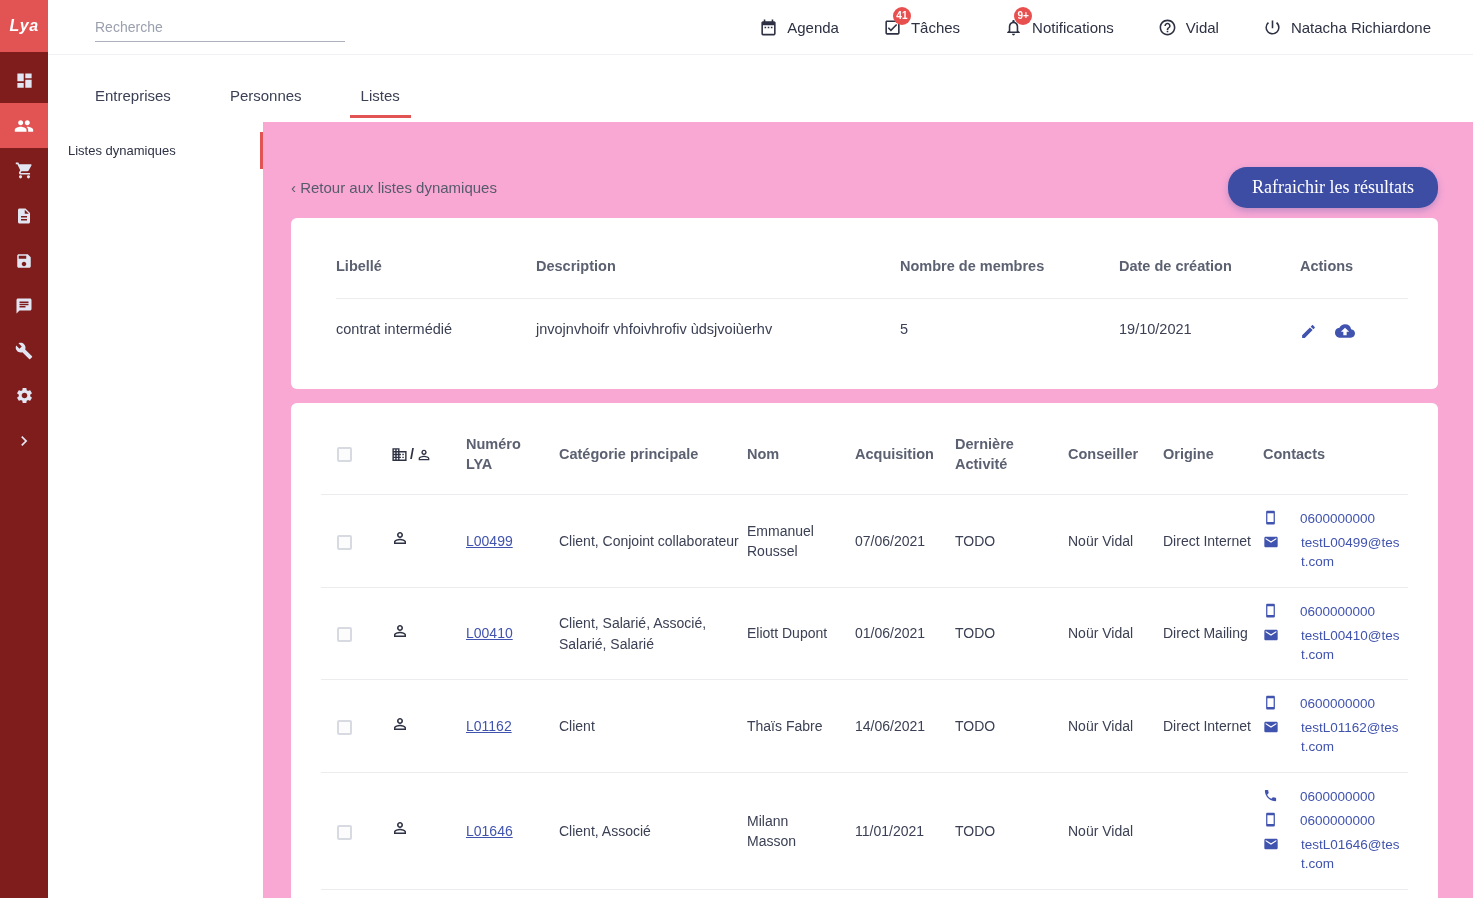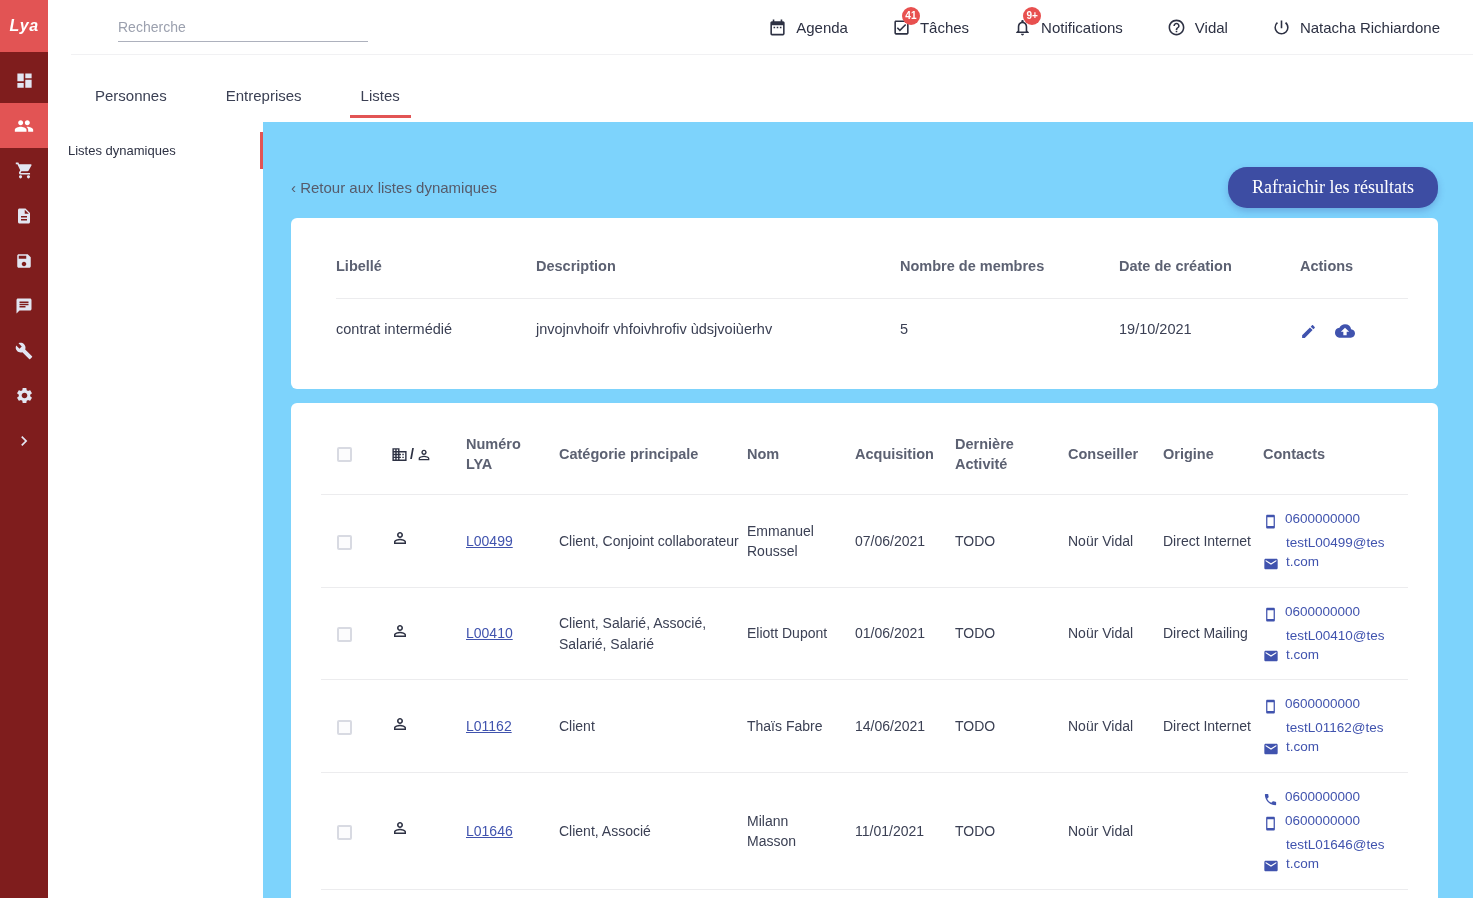--- a/index.html
+++ b/index.html
@@ -14,22 +14,22 @@
   .snav { display: flex; flex-direction: column; margin-top: 6px; }
   .snav-item { height: 45px; display: flex; align-items: center; justify-content: center;
     color: #e2e6f2; cursor: pointer; }
   .snav-item.active { background: #e25454; color: #fff; }
   .ic { display: block; fill: currentColor; }
 
   
   .right { flex: 1; display: flex; flex-direction: column; min-width: 0; }
 
   .topbar { height: 55px; background: #fff; display: flex; align-items: center;
-    justify-content: space-between; padding: 0 33px 0 47px; flex-shrink: 0;
-    border-bottom: 1px solid #f1f1f3; margin-left: 23px; }
+    justify-content: space-between; padding: 0 42px 0 47px; flex-shrink: 0;
+    border-bottom: 1px solid #f1f1f3; }
   .search input { border: none; border-bottom: 1px solid #adb1bd; width: 250px; font-size: 14px;
     padding: 6px 0; outline: none; background: transparent; color: #3b4054;
     font-family: "Liberation Sans", sans-serif; }
   .search input::placeholder { color: #9ba0ae; }
   .top-items { display: flex; align-items: center; gap: 44px; }
   .top-item { display: flex; align-items: center; gap: 9px; font-size: 15px; color: #2d3143; cursor: pointer; }
   .icon-badge-wrap { position: relative; display: inline-flex; }
   .badge { position: absolute; top: -11px; right: -9px; background: #e8504f; color: #fff;
     font-size: 10px; font-weight: bold; border-radius: 9px; min-width: 18px; height: 18px;
     display: flex; align-items: center; justify-content: center; padding: 0 3px; }
@@ -38,21 +38,21 @@
   .tab { padding: 32px 11px 11px; font-size: 15px; color: #3b4054; cursor: pointer;
     align-self: flex-start; border-bottom: 3px solid transparent; }
   .tab.active { border-bottom-color: #e25454; }
 
   .body { flex: 1; display: flex; min-height: 0; }
   .subsidebar { width: 215px; background: #fff; flex-shrink: 0; padding-top: 10px; }
   .sub-item { padding: 11px 20px; font-size: 13px; font-weight: 500; color: #2d3143;
     border-right: 3px solid transparent; cursor: pointer; }
   .sub-item.active { border-right-color: #e25454; }
 
-  .main { flex: 1; background: #7dd3fc; padding: 45px 35px 0 28px; overflow: hidden; min-width: 0; }
+  .main { flex: 1; background: #f9a8d4; padding: 45px 35px 0 28px; overflow: hidden; min-width: 0; }
   .toolbar { display: flex; align-items: center; justify-content: space-between; }
   .back-link { font-size: 15px; color: #565b6b; cursor: pointer; text-decoration: none; }
   .refresh-btn { background: #3d4da3; color: #fff; border: none; border-radius: 19px;
     padding: 10px 24px; font-size: 18px; cursor: pointer; font-family: Liberation Serif, serif;
     box-shadow: 0 3px 7px rgba(61,77,163,.3); text-align: right; }
 
   .card { background: #fff; border-radius: 6px; }
   .card1 { margin-top: 10px; padding: 40px 30px 48px 45px; }
   .card2 { margin-top: 14px; padding: 32px 30px 4px 30px; }
 
@@ -68,21 +68,21 @@
   .t2 td { font-size: 14px; color: #3b4054; padding: 15px 8px 15px 0; border-top: 1px solid #ececee;
     vertical-align: middle; line-height: 1.45; }
   .t2 .cb-col, .t2 td.cb-cell, .t2 th.cb-cell { padding-left: 16px; }
   .t2 td.nom-cell { padding-right: 14px; }
   .checkbox { display: inline-block; width: 15px; height: 15px; border: 2px solid #d8dae2;
     border-radius: 2px; background: #fcfcfd; cursor: pointer; vertical-align: middle; }
   .type-header { display: flex; align-items: center; gap: 2px; color: #2d3143; }
   .person-glyph { color: #2d3143; display: inline-flex; }
   .link { color: #4053ae; text-decoration: underline; cursor: pointer; font-size: 14px; }
   .contacts { display: flex; flex-direction: column; gap: 5px; }
-  .contact-line { display: flex; align-items: flex-end; gap: 7px; color: #4053ae; font-size: 13.5px; cursor: pointer; }
+  .contact-line { display: flex; align-items: flex-start; gap: 22px; color: #4053ae; font-size: 13.5px; cursor: pointer; }
   .cic { display: inline-flex; flex-shrink: 0; }
   .contact-value { max-width: 100px; word-break: break-all; line-height: 1.4; }
 </style>
 </head>
 <body>
 
 <div class="app">
 
   <aside class="sidebar">
     <div class="logo">Lya</div>
@@ -203,22 +203,22 @@
               <svg class="ic" width="19" height="19" viewBox="0 0 24 24" fill="#2d3143">
                 <path d="M13 3h-2v10h2V3zm4.83 2.17l-1.42 1.42A6.92 6.92 0 0 1 19 12c0 3.87-3.13 7-7 7A6.995 6.995 0 0 1 7.58 6.58L6.17 5.17A8.932 8.932 0 0 0 3 12a9 9 0 0 0 18 0c0-2.74-1.23-5.18-3.17-6.83z"></path>
               </svg>
             </span>
           <span>Natacha Richiardone</span>
         </div>
       </div>
     </header>
 
     <div class="tabsbar">
+      <div class="tab">Entreprises</div>
       <div class="tab">Personnes</div>
-      <div class="tab">Entreprises</div>
       <div class="tab active">Listes</div>
     </div>
 
     <div class="body">
 
       <aside class="subsidebar">
         <div class="sub-item active">Listes dynamiques</div>
       </aside>
 
       <main class="main">

